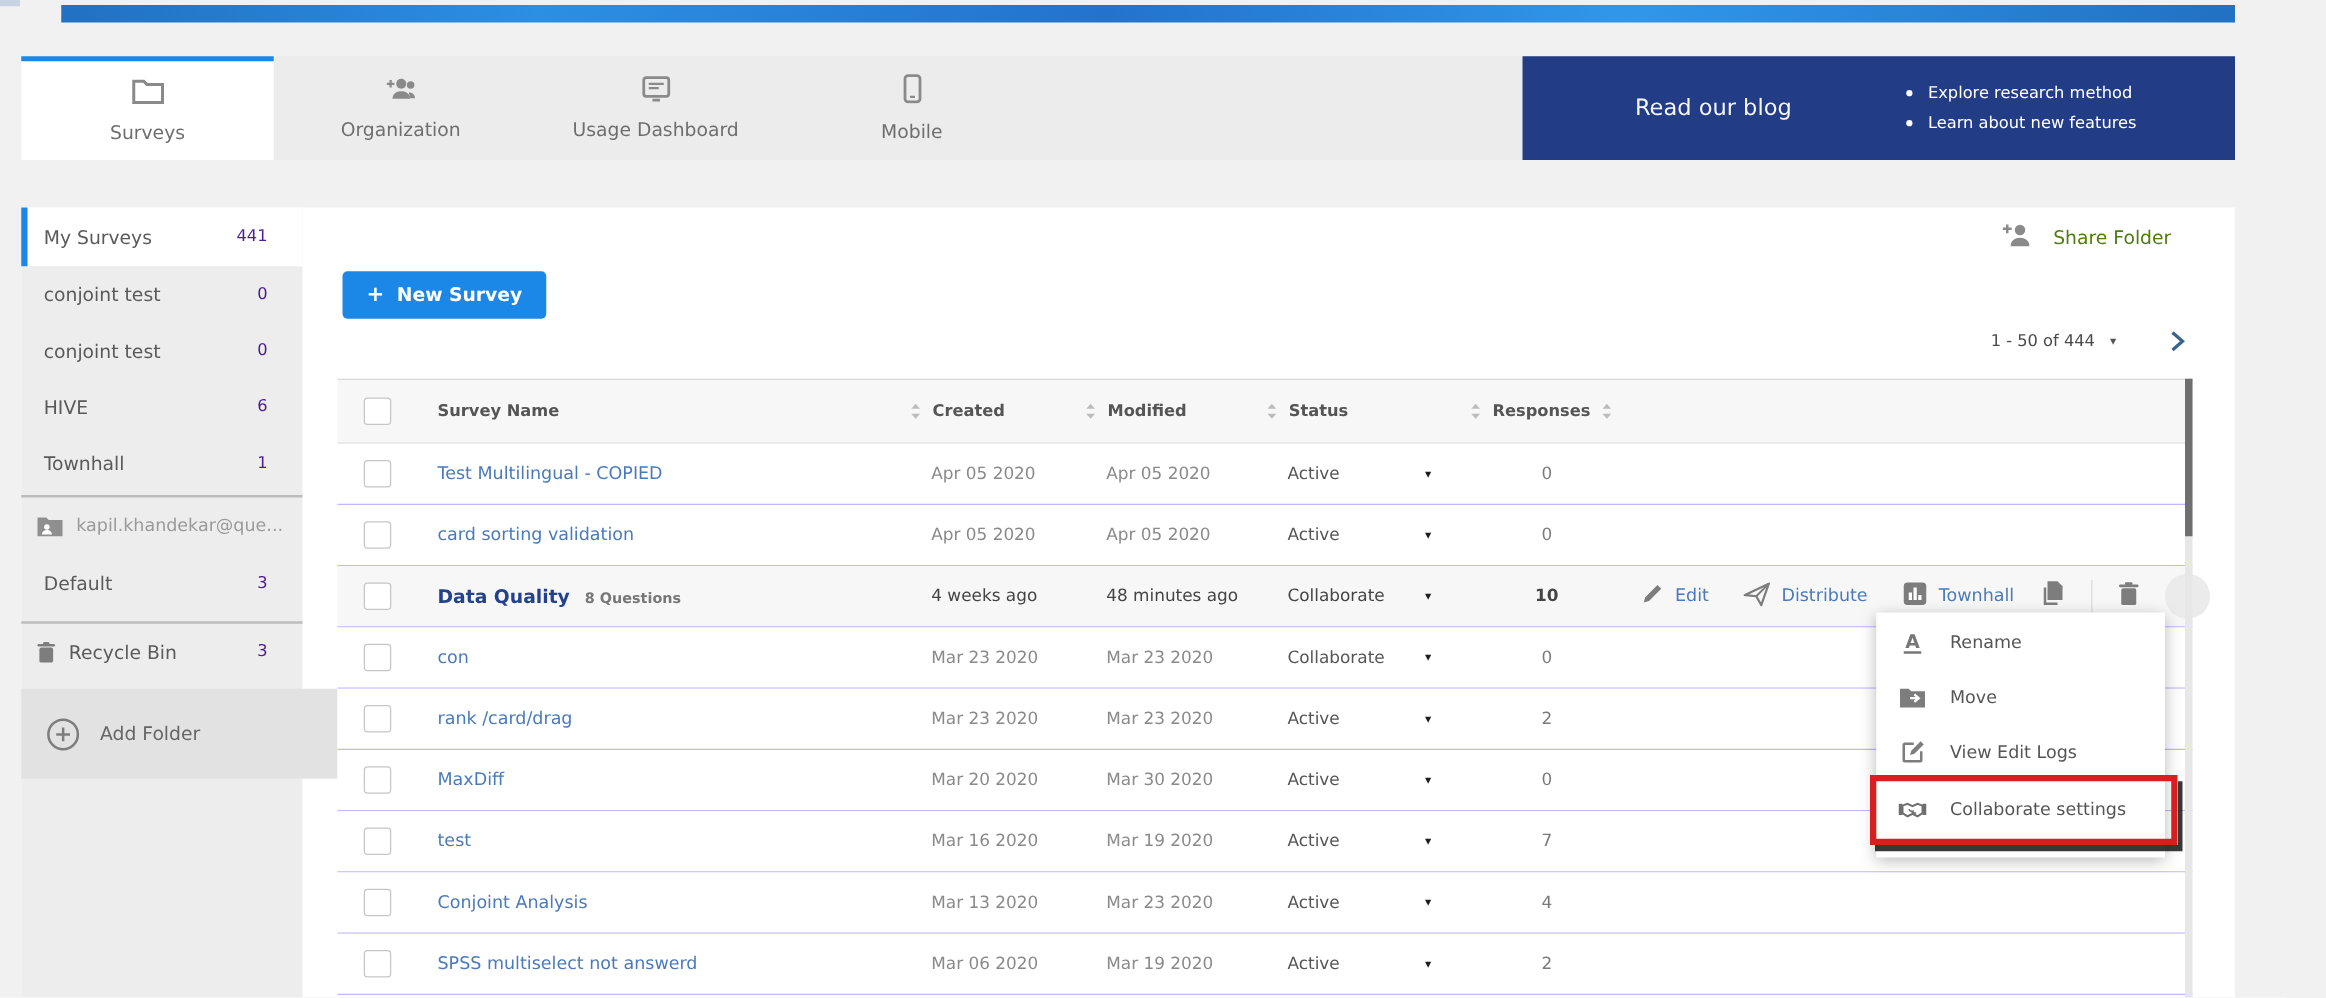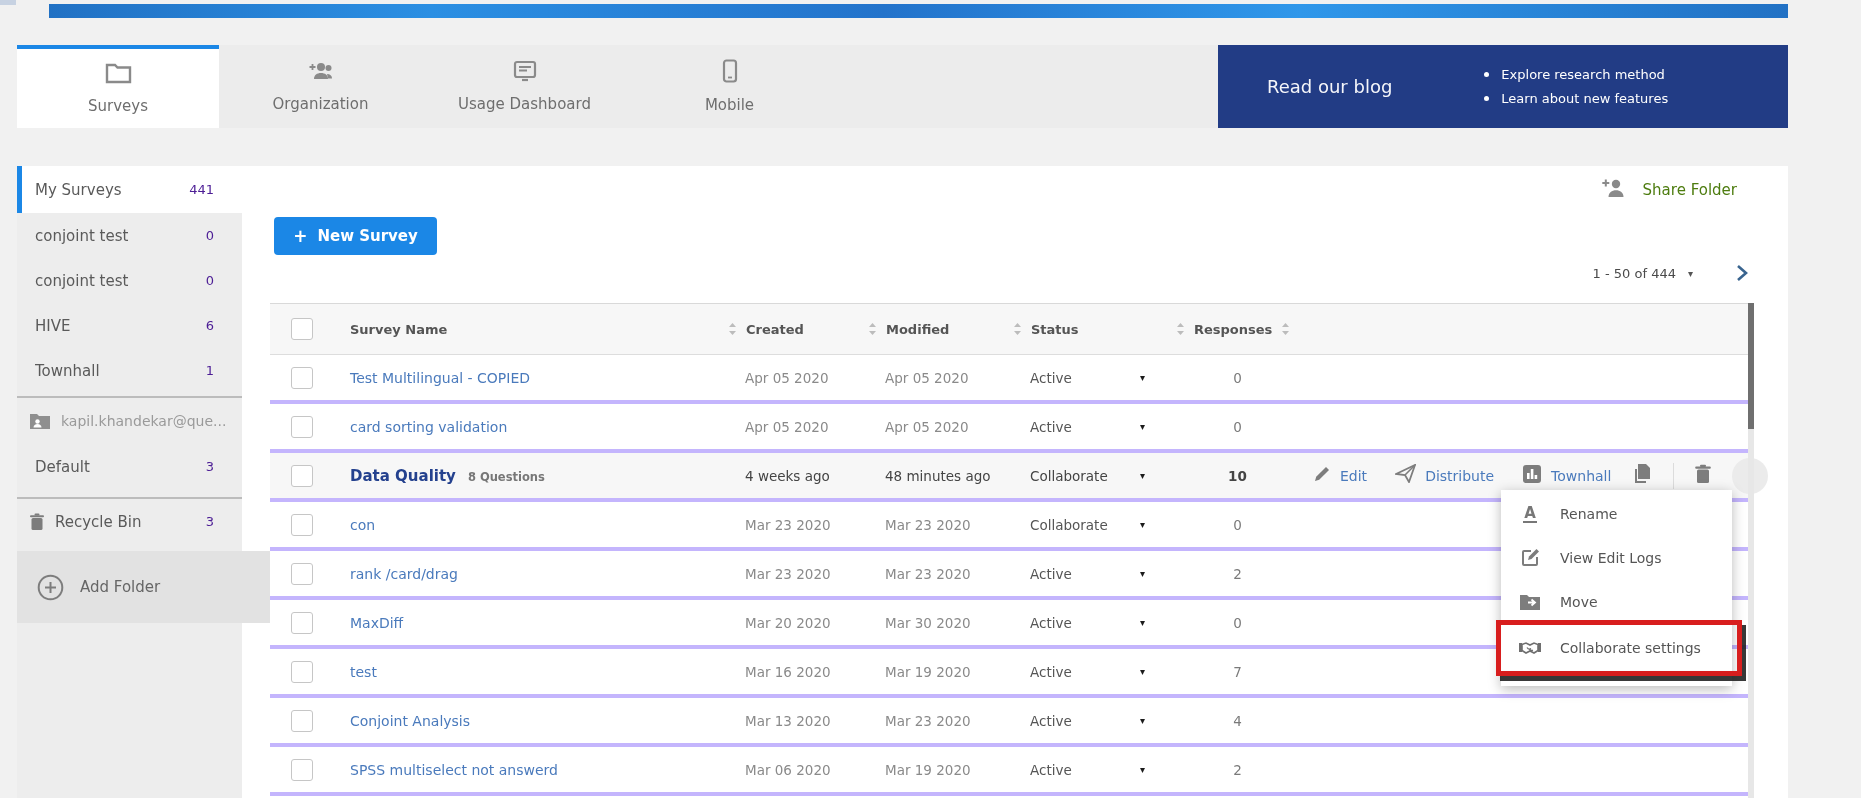--- a/index.html
+++ b/index.html
@@ -13,21 +13,21 @@
 
   
   .tabbar{position:absolute;left:17px;top:45px;width:1771px;height:83px;background:#ececec;}
   .tab{position:absolute;top:0;height:83px;display:flex;flex-direction:column;align-items:center;justify-content:center;gap:9px;cursor:pointer;}
   .tab .tab-label{font-size:15px;color:#6e6e6e;}
   .tab-active{left:0;width:202px;background:#ffffff;border-top:4px solid #1b87e6;height:79px;}
   .tab-org{left:202px;width:203px;}
   .tab-usage{left:405px;width:205px;}
   .tab-mobile{left:610px;width:205px;}
   .banner{position:absolute;left:1201px;top:0;width:570px;height:83px;background:#223c85;display:flex;align-items:center;}
-  .banner-title{margin-left:49px;color:#f5f6fa;font-size:18px;}
+  .banner-title{margin-left:90px;color:#f5f6fa;font-size:18px;}
   .banner-bullets{margin-left:92px;display:flex;flex-direction:column;gap:9px;}
   .banner-bullet{display:flex;align-items:center;gap:12px;color:#ffffff;font-size:13px;}
   .bullet-dot{width:5px;height:5px;border-radius:50%;background:#fff;}
 
   
   .card{position:absolute;left:17px;top:166px;width:1771px;height:632px;background:#ffffff;}
 
   
   .sidebar{position:absolute;left:0;top:0;width:225px;height:632px;background:#ededed;}
   .side-item{position:absolute;left:0;width:225px;height:45px;display:flex;align-items:center;cursor:pointer;}
@@ -51,21 +51,21 @@
   .new-survey .ns-label{font-size:15px;font-weight:bold;}
   .pagination{position:absolute;top:94px;right:40px;height:26px;display:flex;align-items:center;}
   .pagination .range{font-size:13px;color:#4a4a4a;}
   .pagination .pg-caret{margin-left:12px;color:#555;font-size:10px;cursor:pointer;}
   .pagination .pg-next{margin-left:42px;cursor:pointer;display:flex;align-items:center;}
 
   
   .table{position:absolute;left:253px;top:137px;width:1484px;height:495px;}
   .thead{height:52px;background:#f7f7f7;border-top:1px solid #d9d9d9;border-bottom:1px solid #dddddd;display:grid;
     grid-template-columns:60px 395px 140px 145px 130px 35px 125px 1fr;align-items:center;box-sizing:border-box;}
-  .trow{height:49px;border-bottom:4px solid #c4b5fd;display:grid;
+  .trow{height:49px;border-bottom:1px solid #c4b5fd;display:grid;
     grid-template-columns:60px 395px 140px 145px 130px 35px 125px 1fr;align-items:center;box-sizing:border-box;background:#fff;}
   .trow.hl{background:#f7f7f7;}
   .cb{width:20px;height:20px;border:1px solid #c6c6c6;border-radius:3px;background:#fff;margin-left:21px;cursor:pointer;}
   .hcell{font-size:13px;font-weight:bold;color:#555;display:flex;align-items:flex-start;gap:8px;}
   .hcell.namecol{padding-left:20px;}
   .datecol,.statcol{padding-left:2px;display:flex;align-items:center;gap:8px;}
   .sorticon{display:flex;align-items:center;cursor:pointer;}
   .cell-name{padding-left:20px;display:flex;align-items:baseline;gap:12px;}
   .svlink{font-size:14px;color:#4a7abc;cursor:pointer;white-space:nowrap;}
   .hl .svlink{font-size:15px;font-weight:bold;color:#24418e;}
@@ -514,35 +514,35 @@
 
   <div class="ctx-menu">
     <div class="ctx-item">
       <span class="ctx-ico">
         <span class="rename-a">A</span>
       </span>
       <span class="ctx-label">Rename</span>
     </div>
     <div class="ctx-item">
       <span class="ctx-ico">
+        <svg width="22" height="18" viewBox="0 0 22 18">
+            <path d="M1 2h7l2 2h11v13H1z" fill="#7d7d7d"></path>
+            <path d="M9 9.5h6M12.5 6.5l3.5 3-3.5 3" stroke="#fff" stroke-width="1.8" fill="none"></path>
+          </svg>
+      </span>
+      <span class="ctx-label">Move</span>
+    </div>
+    <div class="ctx-item">
+      <span class="ctx-ico">
         <svg width="20" height="20" viewBox="0 0 20 20">
             <path d="M2 4a2 2 0 0 1 2-2h7v2H4v12h12v-7h2v7a2 2 0 0 1-2 2H4a2 2 0 0 1-2-2z" fill="#7d7d7d"></path>
             <path d="M8 12l1-3.5L16.5 1 19 3.5 11.5 11z" fill="#7d7d7d"></path>
           </svg>
       </span>
       <span class="ctx-label">View Edit Logs</span>
-    </div>
-    <div class="ctx-item">
-      <span class="ctx-ico">
-        <svg width="22" height="18" viewBox="0 0 22 18">
-            <path d="M1 2h7l2 2h11v13H1z" fill="#7d7d7d"></path>
-            <path d="M9 9.5h6M12.5 6.5l3.5 3-3.5 3" stroke="#fff" stroke-width="1.8" fill="none"></path>
-          </svg>
-      </span>
-      <span class="ctx-label">Move</span>
     </div>
     <div class="ctx-item tall">
       <span class="ctx-ico">
         <svg width="24" height="16" viewBox="0 0 24 16">
           <path d="M1 3h3v9H1zM20 3h3v9h-3z" fill="#6f6f6f"></path>
           <path d="M4 4.5l4-1.5 4 2 4-2 4 1.5v6l-4 2.5-4-2-4 2-4-2.5z" fill="none" stroke="#6f6f6f" stroke-width="1.6"></path>
           <path d="M9 7.5c1 1.5 2.5 2 4 1M11.5 9.5c1 1 2.2 1.3 3.4.6" stroke="#6f6f6f" stroke-width="1.3" fill="none"></path>
         </svg>
       </span>
       <span class="ctx-label">Collaborate settings</span>

